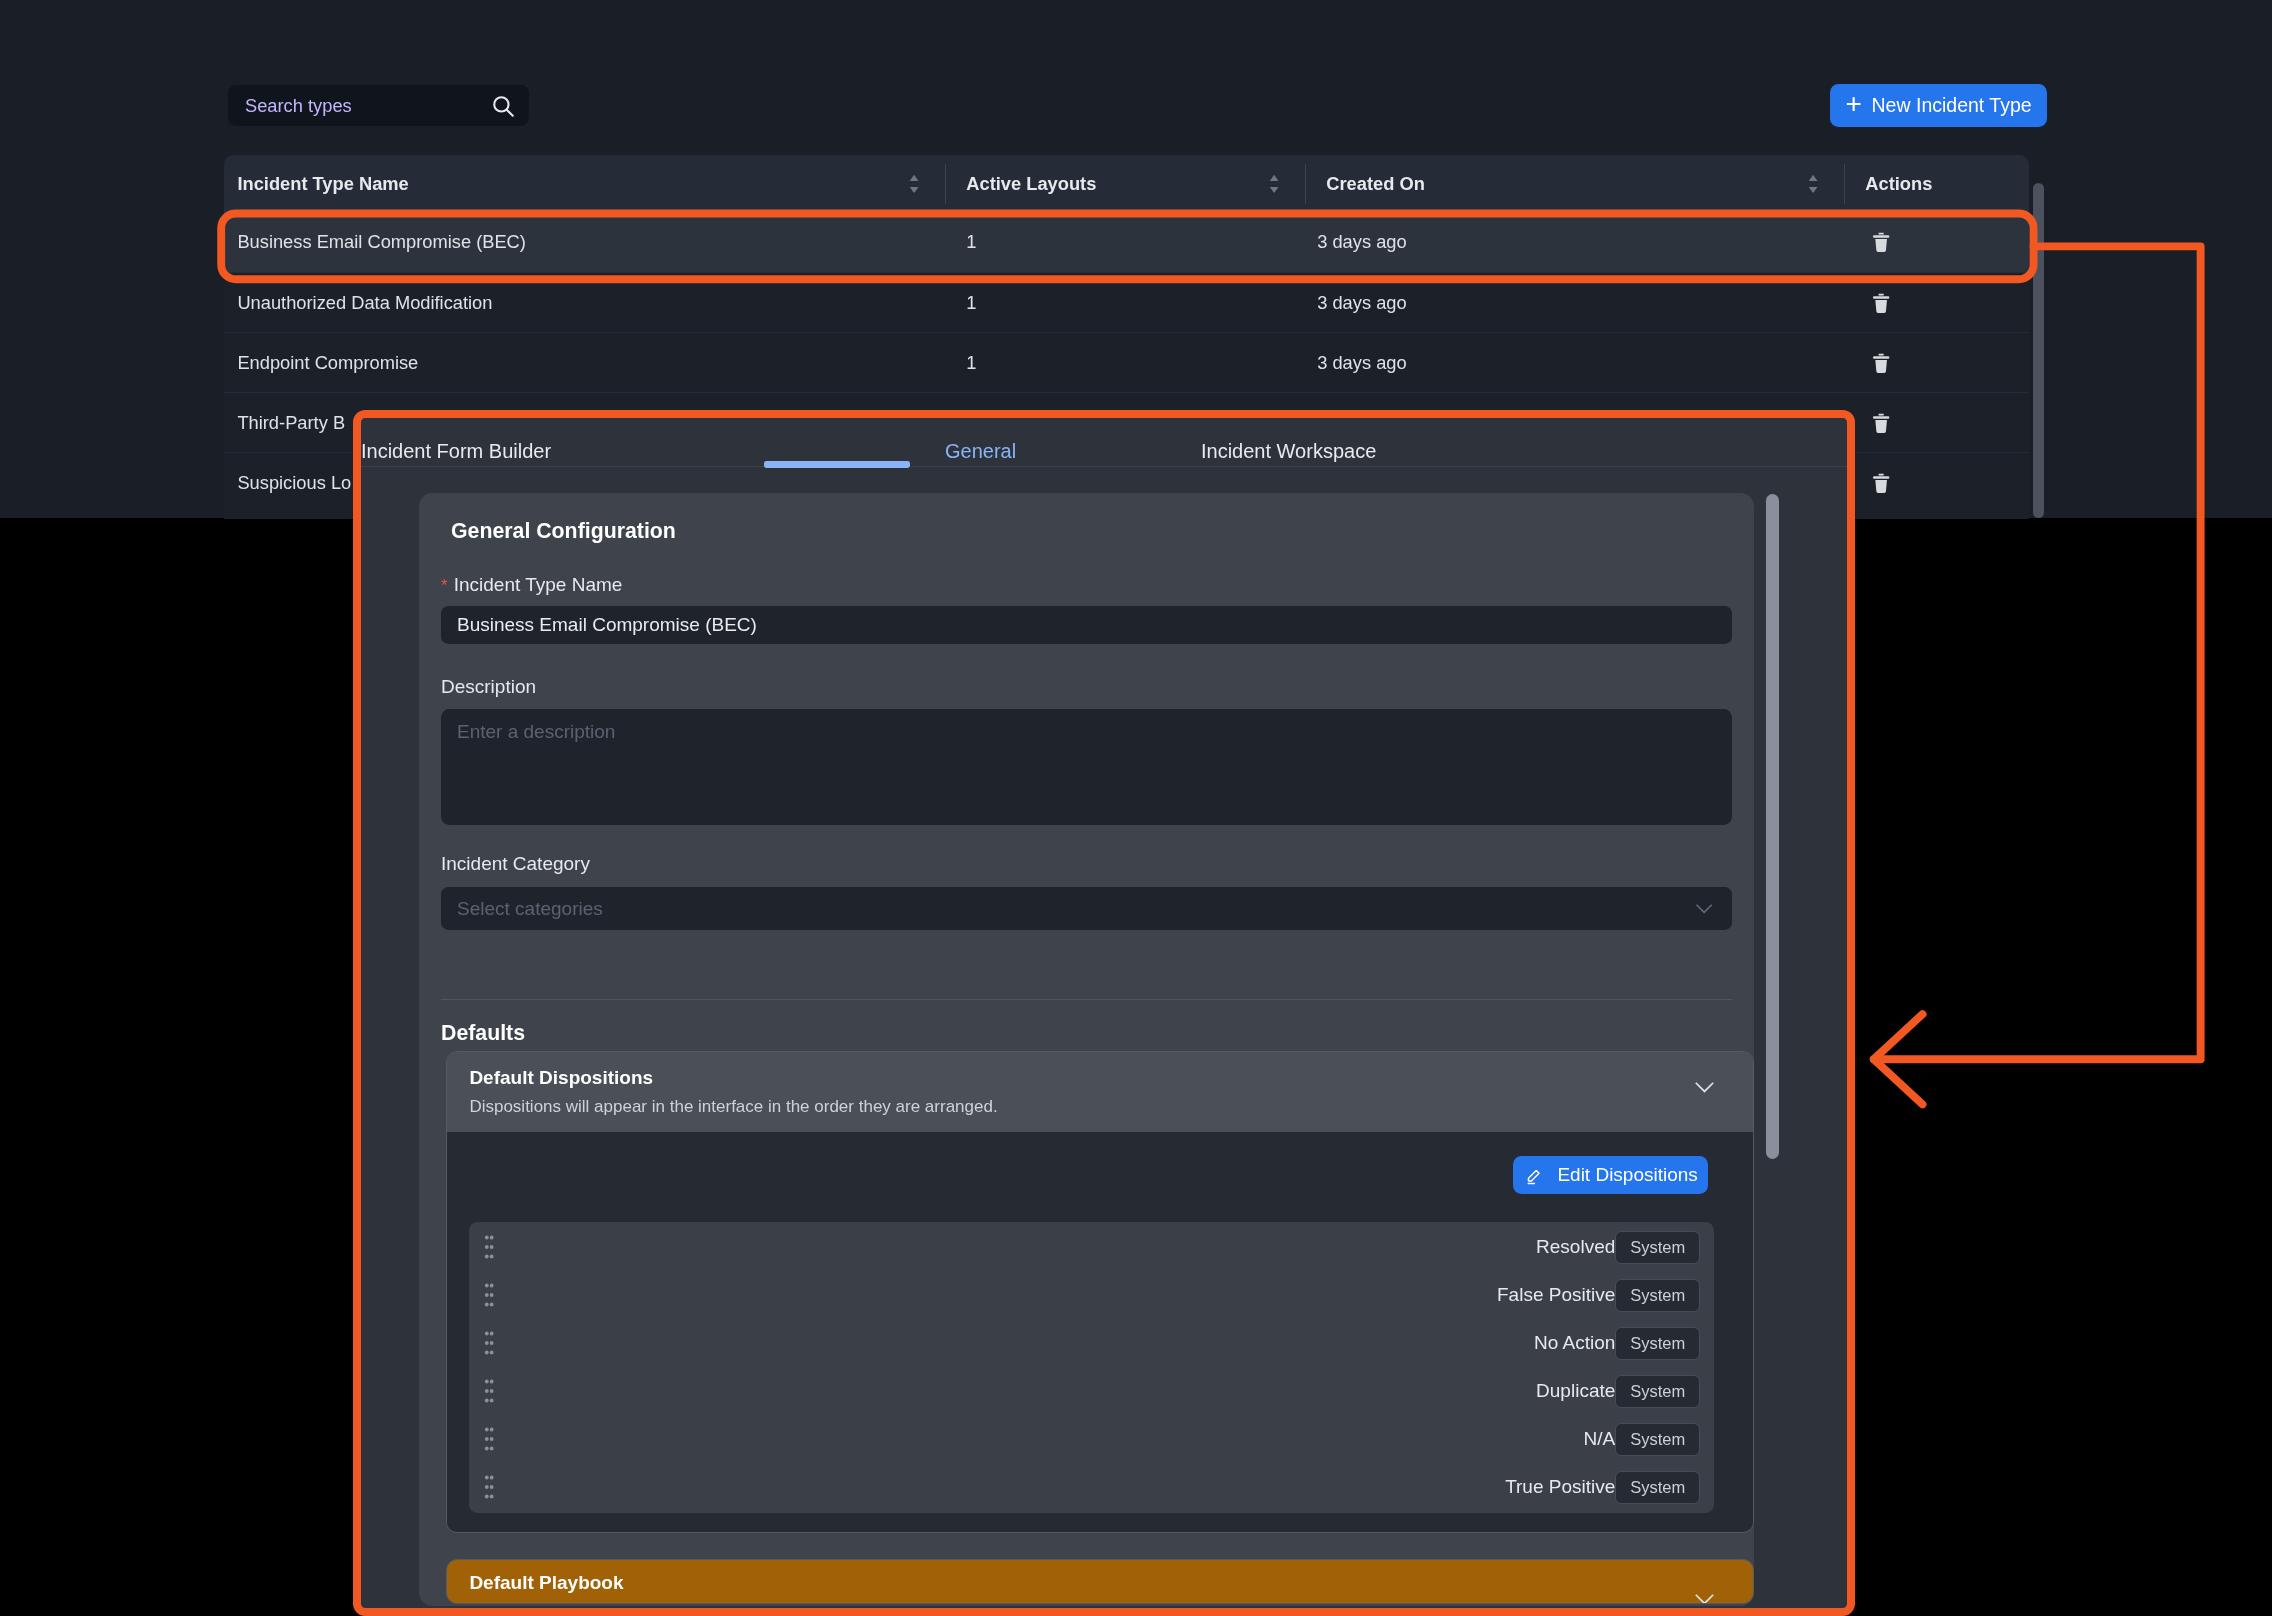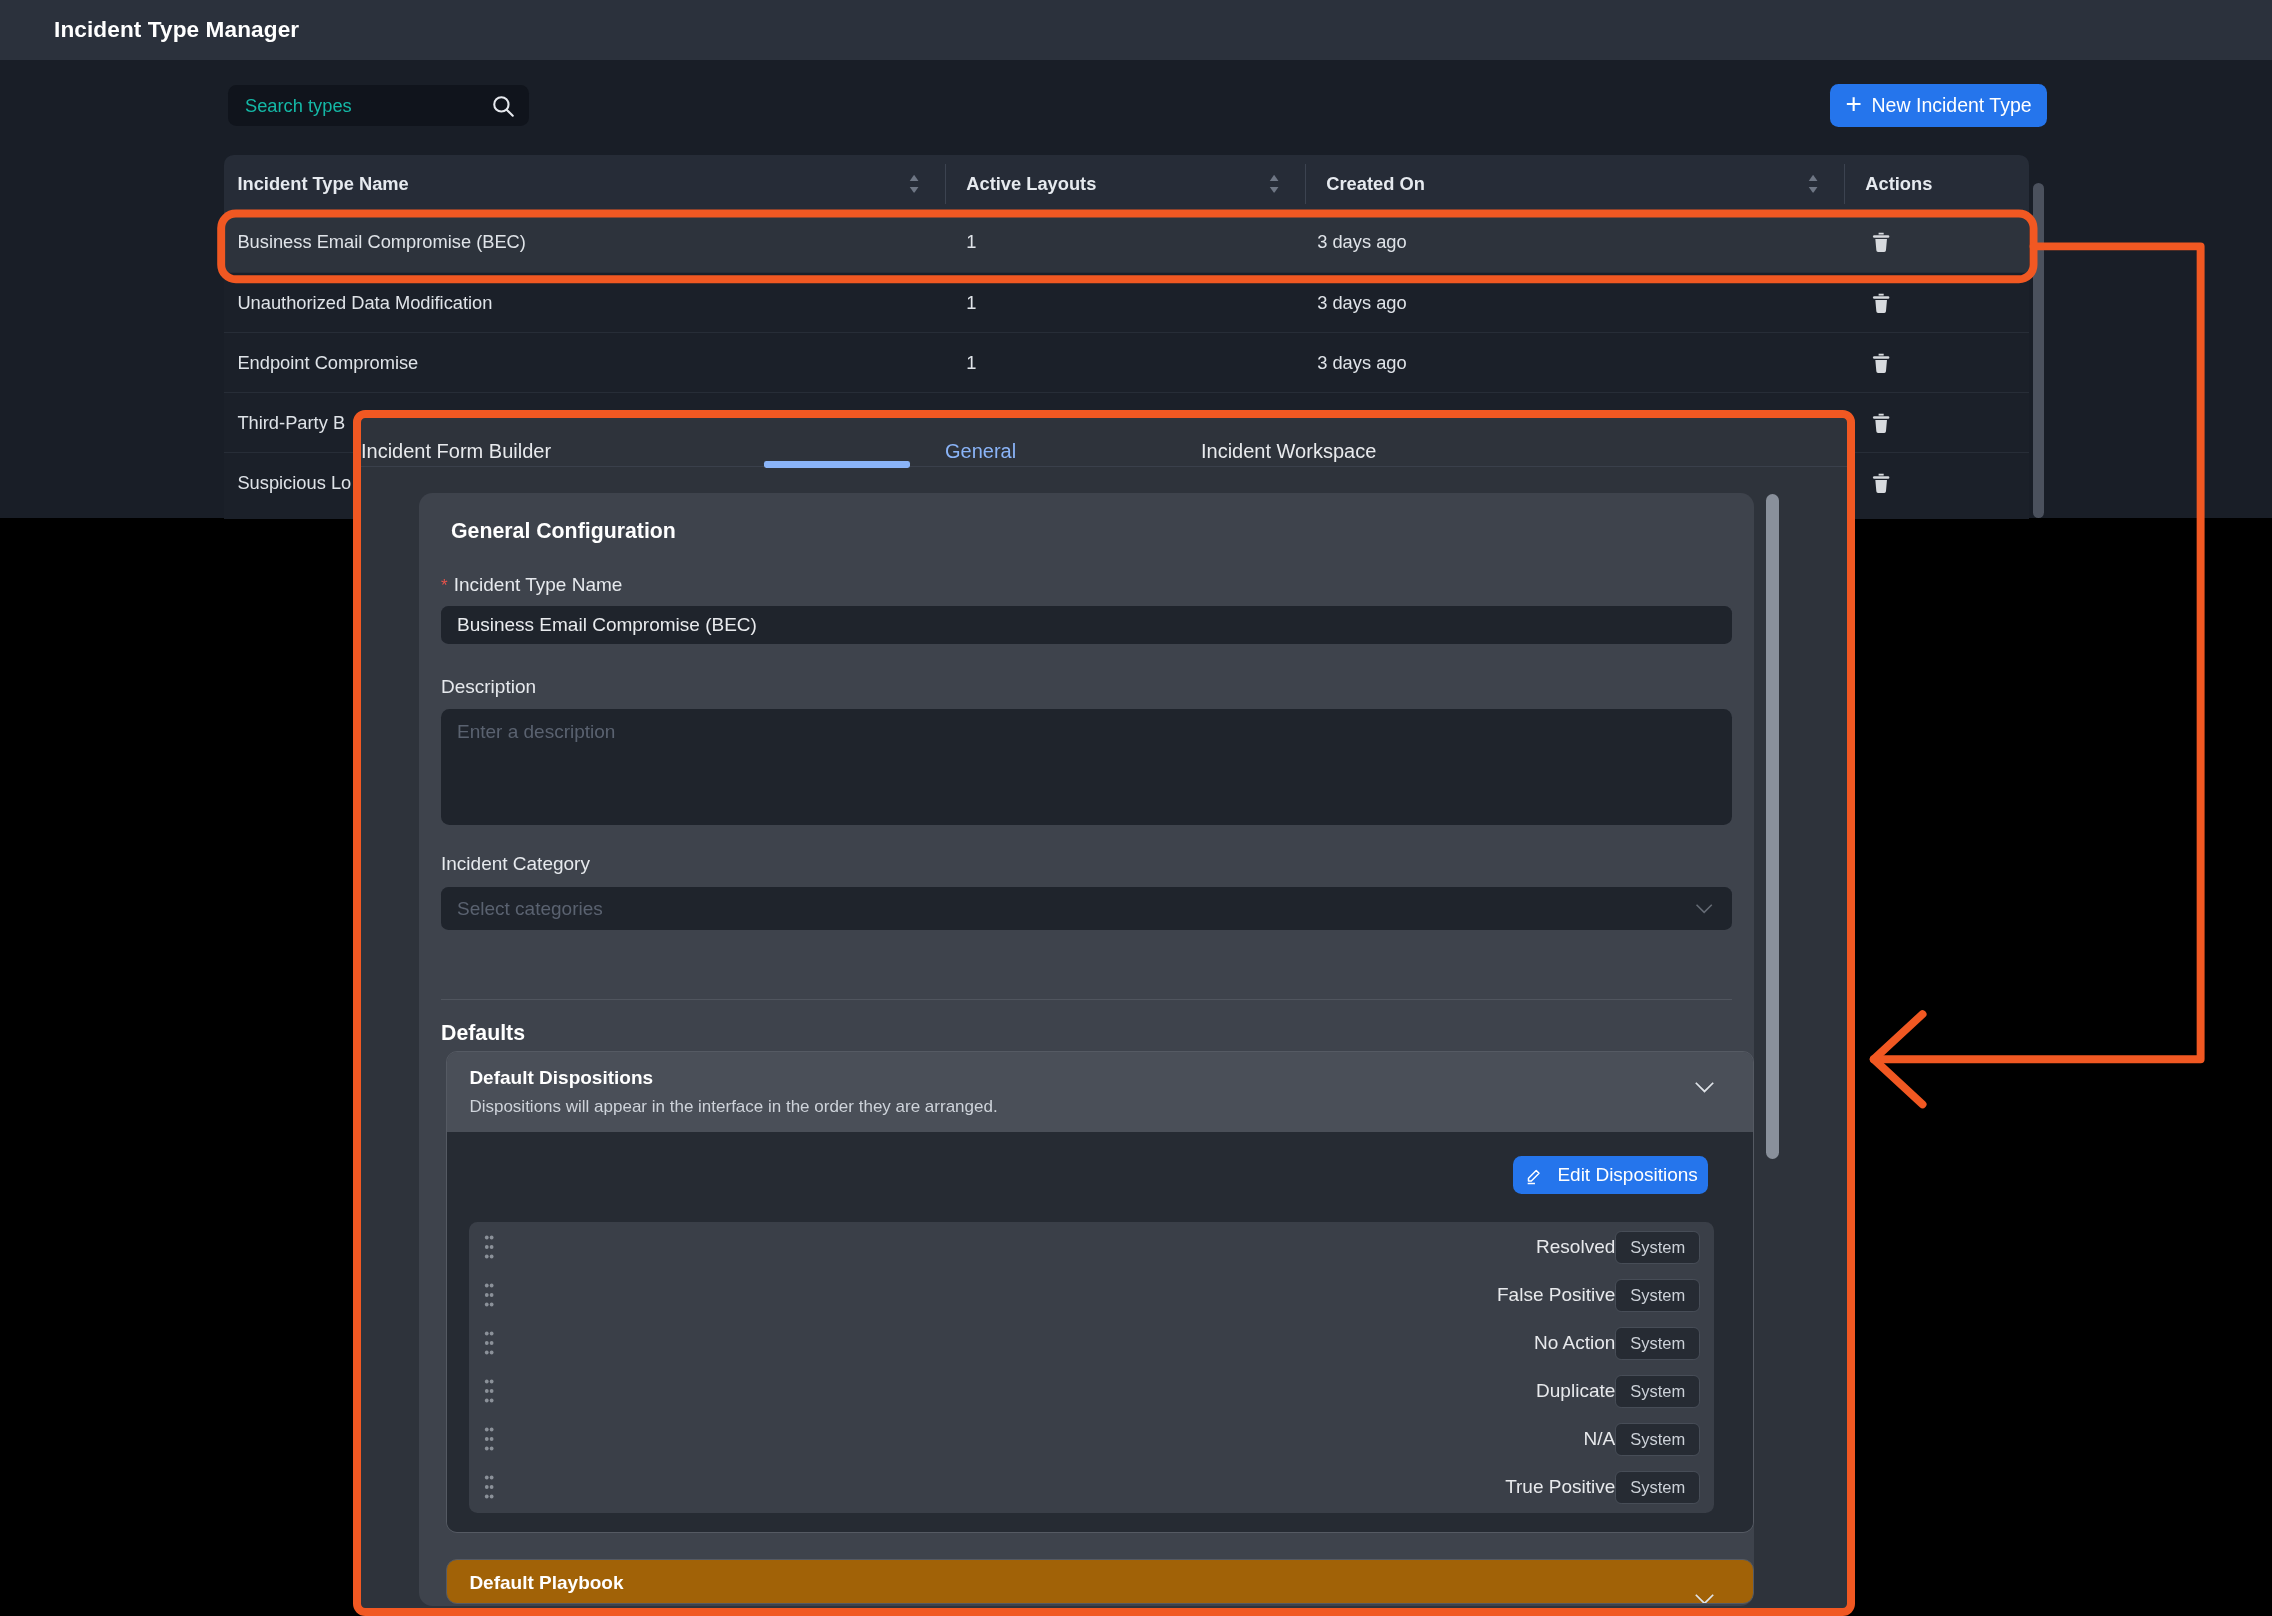--- a/index.html
+++ b/index.html
@@ -5,21 +5,21 @@
   html,body{margin:0;padding:0;background:#000;overflow:hidden;}
   *{box-sizing:border-box;font-family:"Liberation Sans","DejaVu Sans",sans-serif;}
   #canvas{position:relative;width:2273px;height:1616px;background:#000;overflow:hidden;}
 
   
   .page{position:absolute;left:0;top:0;width:2273px;height:518px;background:#191e27;}
   .topbar{position:absolute;left:0;top:0;width:2273px;height:60px;background:#2b313c;display:flex;align-items:center;}
   .topbar .title{margin-left:54px;color:#fff;font-size:22.6px;font-weight:700;letter-spacing:0.1px;}
 
   .search-box{position:absolute;left:228px;top:85px;width:301px;height:41px;background:#10141c;border-radius:8.5px;display:flex;align-items:center;}
-  .search-box .ph{flex:1;margin-left:17px;color:#14b8a6;font-size:18.3px;}
+  .search-box .ph{flex:1;margin-left:17px;color:#c4b5fd;font-size:18.3px;}
   .search-box svg{margin-right:13.4px;}
 
   .btn-blue{background:#2575ec;border:none;color:#fff;border-radius:8.5px;display:flex;align-items:center;justify-content:center;cursor:pointer;}
   .new-btn{position:absolute;left:1830px;top:84px;width:217px;height:43px;font-size:19.5px;gap:9.8px;}
   .new-btn .plus{font-size:28px;font-weight:300;line-height:1;margin-top:-2.4px;}
 
   
   .table-card{position:absolute;left:224px;top:155px;width:1805px;height:364px;border-radius:9.8px 9.8px 0 0;overflow:hidden;background:#1b2029;}
   .thead{display:grid;grid-template-columns:721px 360px 539px 184px;height:57px;background:#262c37;align-items:center;}
   .th{position:relative;height:100%;display:flex;align-items:center;color:#e6eaef;font-size:18.3px;font-weight:700;}
@@ -85,23 +85,20 @@
   
   .annot{position:absolute;left:0;top:0;z-index:10;pointer-events:none;}
 </style>
 </head>
 <body>
 
 <div id="canvas">
 
   <div class="page">
 
-    <div class="topbar">
-      <div class="title">Incident Type Manager</div>
-    </div>
 
     <div class="search-box">
       <span class="ph">Search types</span>
       <svg width="26" height="26" viewBox="0 0 24 24" fill="none" stroke="#e6e9ee" stroke-width="1.9" stroke-linecap="round">
           <circle cx="10.5" cy="10.5" r="6.6"></circle>
           <path d="M15.6 15.6L21 21"></path>
         </svg>
     </div>
 
     <button class="btn-blue new-btn">

